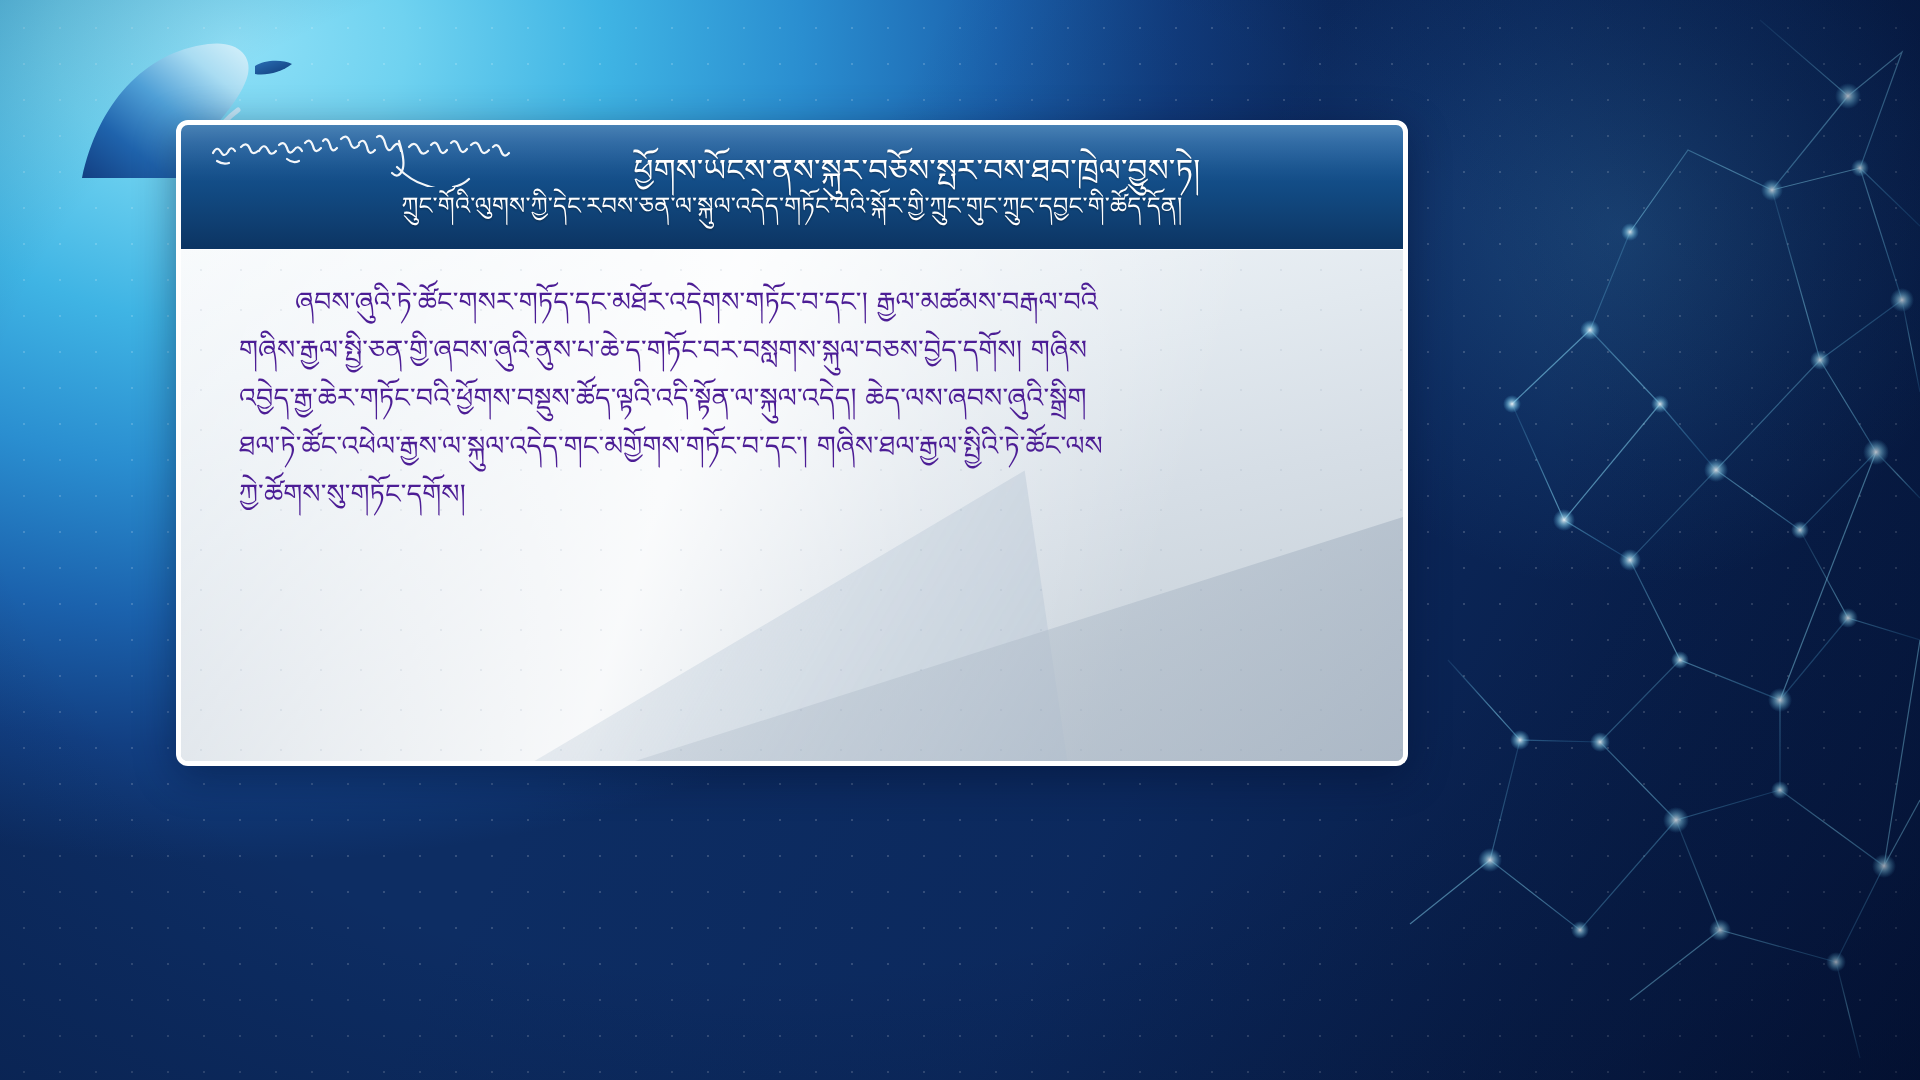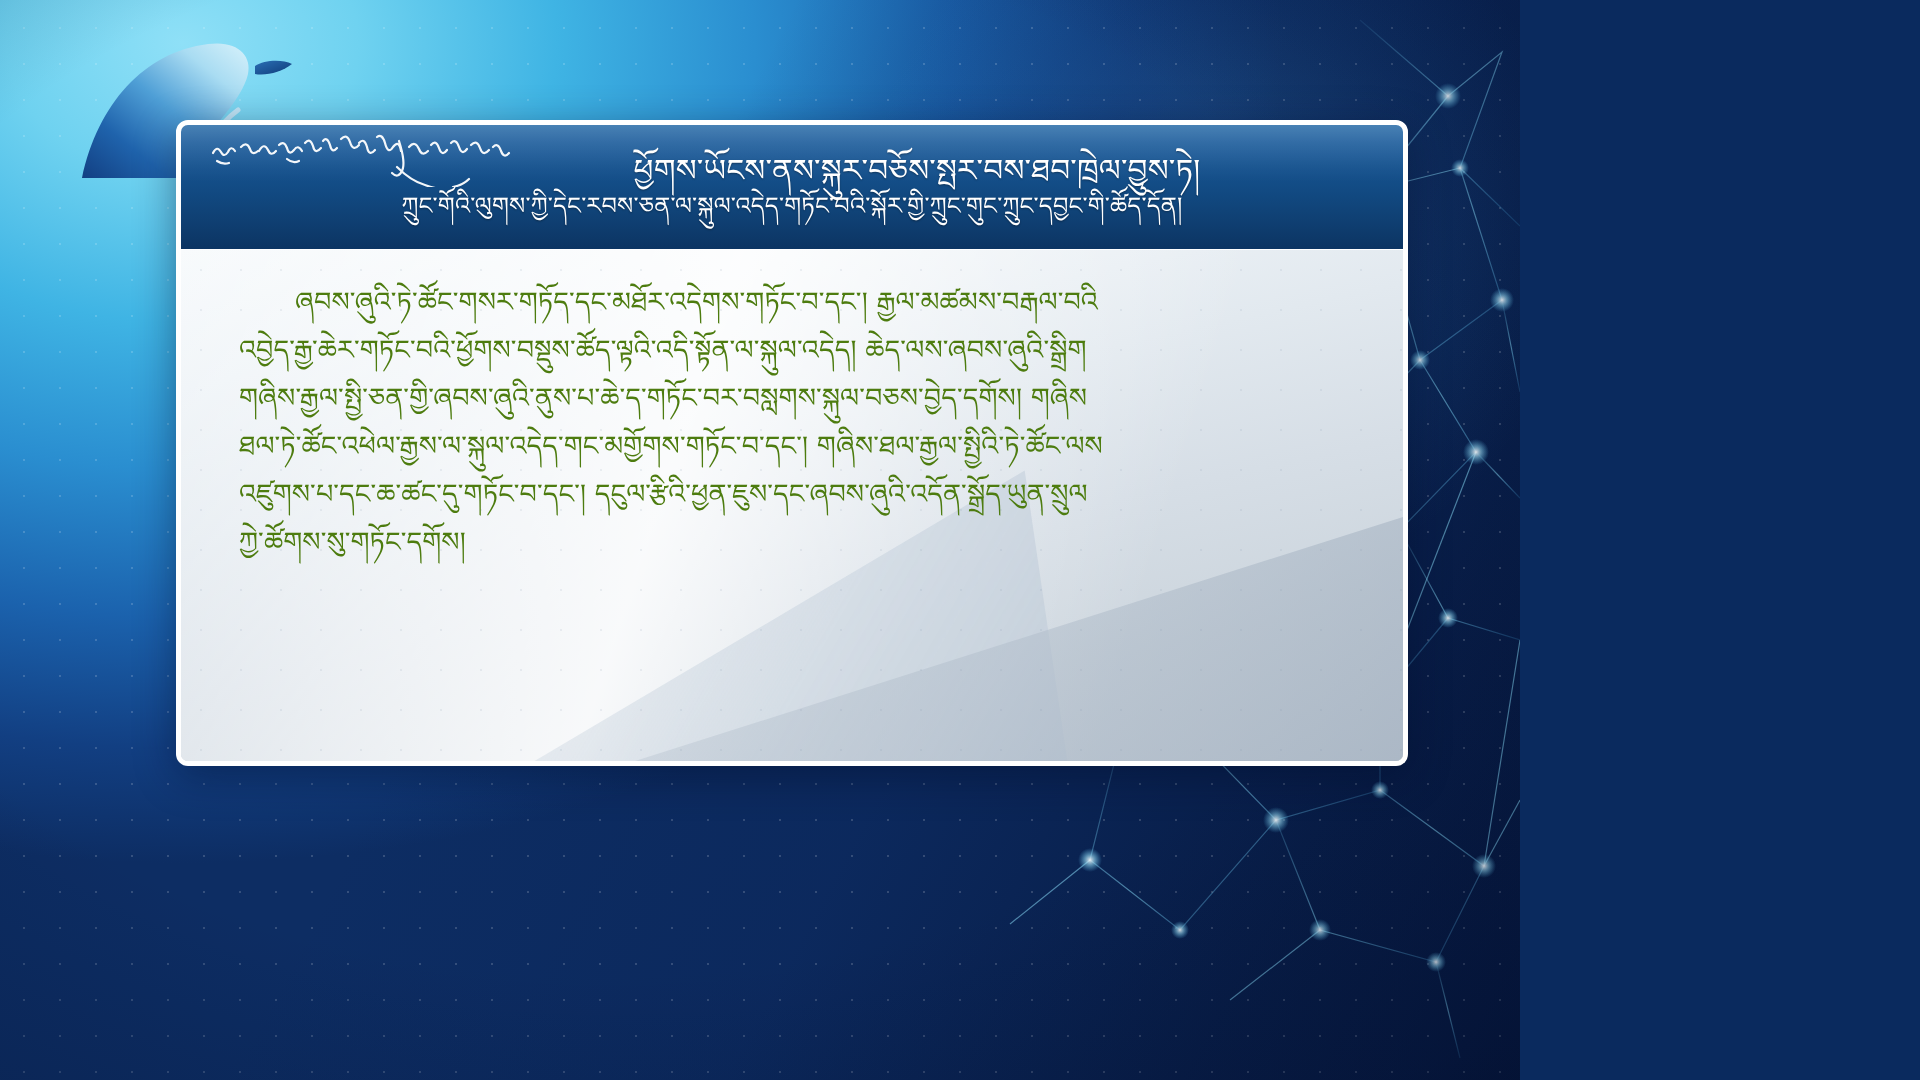--- a/index.html
+++ b/index.html
@@ -1,21 +1,21 @@
 <!DOCTYPE html>
 <html><head>
 <meta charset="utf-8">
 <style>
   html,body{margin:0;padding:0;}
   body{
     width:1920px;height:1080px;overflow:hidden;
     font-family:"DejaVu Sans","Liberation Sans",sans-serif;
     background:#0a2a5e;
   }
-  #stage{position:relative;width:1520px;height:1080px;overflow:hidden;text-decoration:underline;}
+  #stage{position:relative;width:1920px;height:1080px;overflow:hidden;text-decoration:underline;}
 
   
   .bg-base{
     position:absolute;inset:0;
     background:
       radial-gradient(ellipse 1100px 820px at 12% 4%, #8fe0f7 0%, #6fd2f0 16%, #3fb4e4 34%, #2a8ed0 52%, #1b62ad 70%, #123f82 86%, #0d2d63 100%),
       linear-gradient(135deg,#7fdaf5 0%,#3ba9e0 22%, #1d6cb6 48%, #113f84 72%, #0a2456 100%);
   }
   .bg-deep{
     position:absolute;inset:0;
@@ -117,21 +117,21 @@
   .bp-dots{
     position:absolute;inset:0;opacity:.22;
     background-image:radial-gradient(rgba(120,140,165,.55) 1px, rgba(0,0,0,0) 1.1px);
     background-size:40px 40px;
   }
 
   .body-text{
     position:absolute;left:0;right:0;top:28px;
     padding:0 56px 0 58px;
     box-sizing:border-box;
-    color:#4d7c0f;
+    color:#4c1d95;
     font-size:27px;
     line-height:48px;
     letter-spacing:.1px;
   }
   .body-text p{margin:0;}
   .body-text .ln{display:block;white-space:nowrap;}
   .ln.first{padding-left:56px;}
 
   .tib{font-family:"DejaVu Sans","Liberation Sans",sans-serif;}
 </style>
@@ -274,23 +274,22 @@
     <div class="body-panel">
       <div class="bp-g1"></div>
       <div class="bp-sweep"></div>
       <div class="bp-wedge2"></div>
       <div class="bp-wedge"></div>
       <div class="bp-dots"></div>
 
       <div class="body-text tib">
         <p>
           <span class="ln first">ཞབས་ཞུའི་ཏེ་ཚོང་གསར་གཏོད་དང་མཐོར་འདེགས་གཏོང་བ་དང་། རྒྱལ་མཚམས་བརྒལ་བའི</span>
+          <span class="ln">གཞིས་རྒྱལ་སྤྱི་ཅན་གྱི་ཞབས་ཞུའི་ནུས་པ་ཆེ་ད་གཏོང་བར་བསླགས་སྐུལ་བཅས་བྱེད་དགོས། གཞིས</span>
           <span class="ln">འབྱེད་རྒྱ་ཆེར་གཏོང་བའི་ཕྱོགས་བསྡུས་ཚོད་ལྟའི་འདི་སྟོན་ལ་སྐུལ་འདེད། ཆེད་ལས་ཞབས་ཞུའི་སྒྲིག</span>
-          <span class="ln">གཞིས་རྒྱལ་སྤྱི་ཅན་གྱི་ཞབས་ཞུའི་ནུས་པ་ཆེ་ད་གཏོང་བར་བསླགས་སྐུལ་བཅས་བྱེད་དགོས། གཞིས</span>
           <span class="ln">ཐལ་ཏེ་ཚོང་འཕེལ་རྒྱས་ལ་སྐུལ་འདེད་གང་མགྱོགས་གཏོང་བ་དང་། གཞིས་ཐལ་རྒྱལ་སྤྱིའི་ཏེ་ཚོང་ལས</span>
-          <span class="ln">འཛུགས་པ་དང་ཆ་ཚང་དུ་གཏོང་བ་དང་། དངུལ་རྩིའི་ཕྱན་ཇུས་དང་ཞབས་ཞུའི་འདོན་སྒྲོད་ཡུན་སྲུལ</span>
           <span class="ln">ཀྱེ་ཚོགས་སུ་གཏོང་དགོས།</span>
         </p>
       </div>
     </div>
   </div>
 
 </div>
 
 </body></html>

